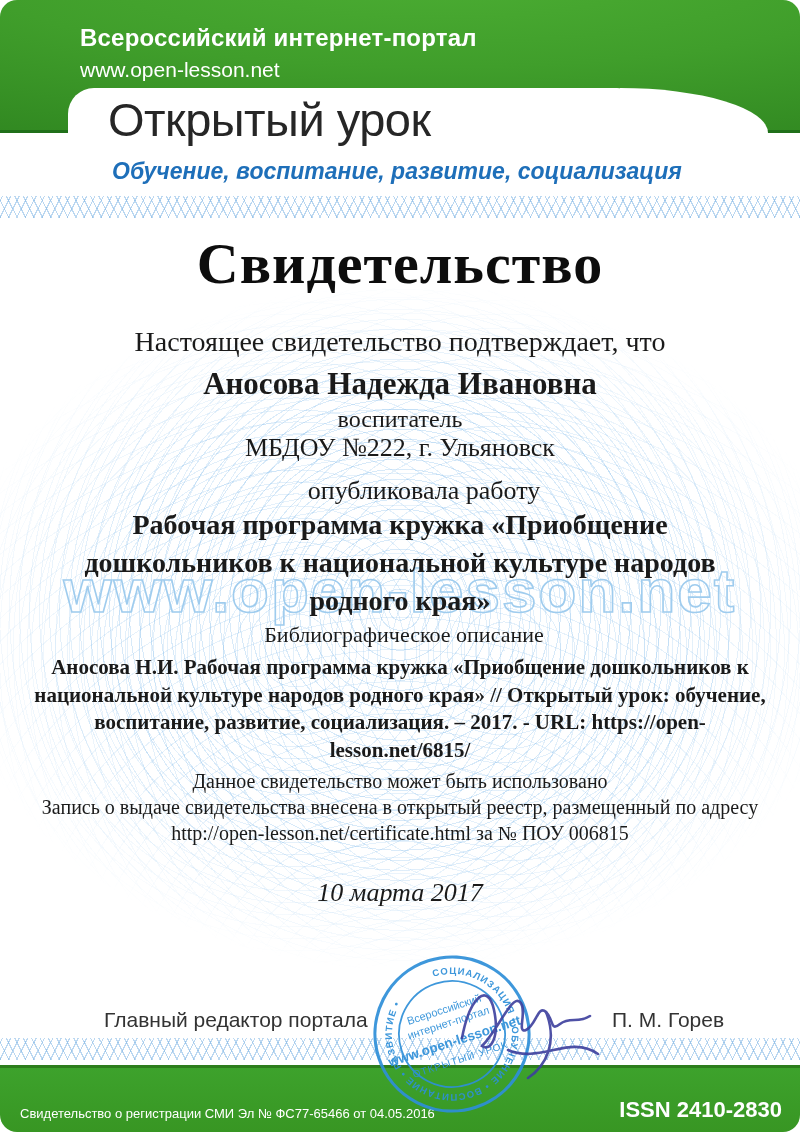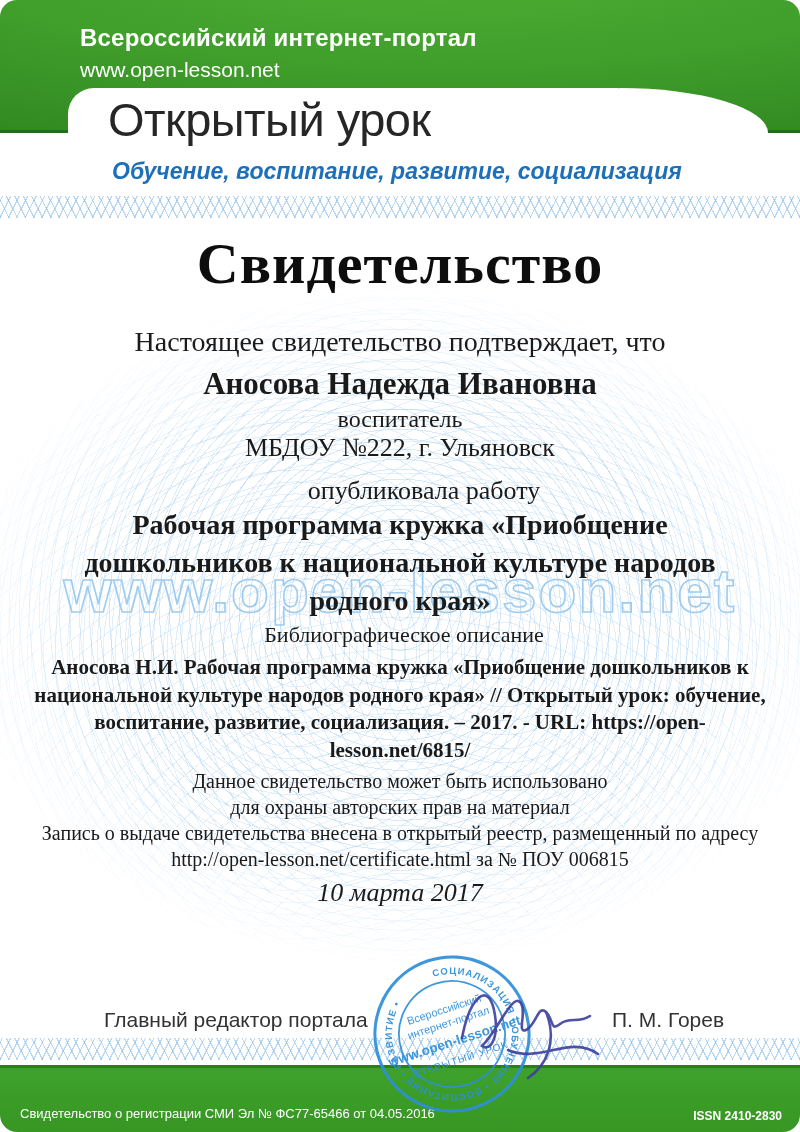--- a/index.html
+++ b/index.html
@@ -71,21 +71,21 @@
   
   .footer{position:absolute;left:0;right:0;bottom:0;height:64px;z-index:3;
     background:linear-gradient(180deg,#3da22c 0%,#389623 100%);
     border-top:3px solid #2d7d1c;}
   .url-strip{position:absolute;left:0;right:0;bottom:36px;height:20px;background:#fff;
     color:#3f9e2b;font-family:"Liberation Sans",sans-serif;font-size:13.5px;line-height:20px;
     white-space:nowrap;overflow:hidden;text-align:center;}
   .reg-text{position:absolute;left:20px;bottom:11px;color:#fff;
     font-family:"Liberation Sans",sans-serif;font-size:13px;}
   .issn-text{position:absolute;right:18px;bottom:9px;color:#fff;
-    font-family:"Liberation Sans",sans-serif;font-size:12px;font-weight:700;padding-left:40px;}
+    font-family:"Liberation Sans",sans-serif;font-size:22px;font-weight:700;padding-left:40px;}
 </style>
 </head>
 <body>
 
 <div class="page">
 
   <div class="header">
     <div class="portal-line">Всероссийский интернет-портал</div>
     <div class="site-line">www.open-lesson.net</div>
   </div>
@@ -109,21 +109,20 @@
   <div class="ctext action-line">опубликовала работу</div>
   <div class="ctext work-title">
     <div class="inner">Рабочая программа кружка «Приобщение дошкольников к национальной  культуре народов родного края»</div>
   </div>
   <div class="ctext biblio-label">Библиографическое описание</div>
   <div class="ctext citation">
     <div class="inner">Аносова Н.И. Рабочая программа кружка «Приобщение  дошкольников к национальной  культуре народов родного края» // Открытый урок: обучение, воспитание, развитие, социализация. – 2017. - URL: https://open-lesson.net/6815/</div>
   </div>
   <div class="ctext usage-block">
     <div>Данное свидетельство может быть использовано</div>
-    <div>для охраны авторских прав на материал</div>
     <div>Запись о выдаче свидетельства внесена в открытый реестр, размещенный по адресу</div>
     <div>http://open-lesson.net/certificate.html за № ПОУ 006815</div>
   </div>
   <div class="ctext cert-date">10 марта 2017</div>
 
   <div class="editor-label">Главный редактор портала</div>
   <div class="editor-name">П. М. Горев</div>
 
   <svg class="stamp-svg" viewBox="0 0 192 192">
     <g transform="rotate(-18 96 96)" fill="none" stroke="#2e8fd8">

